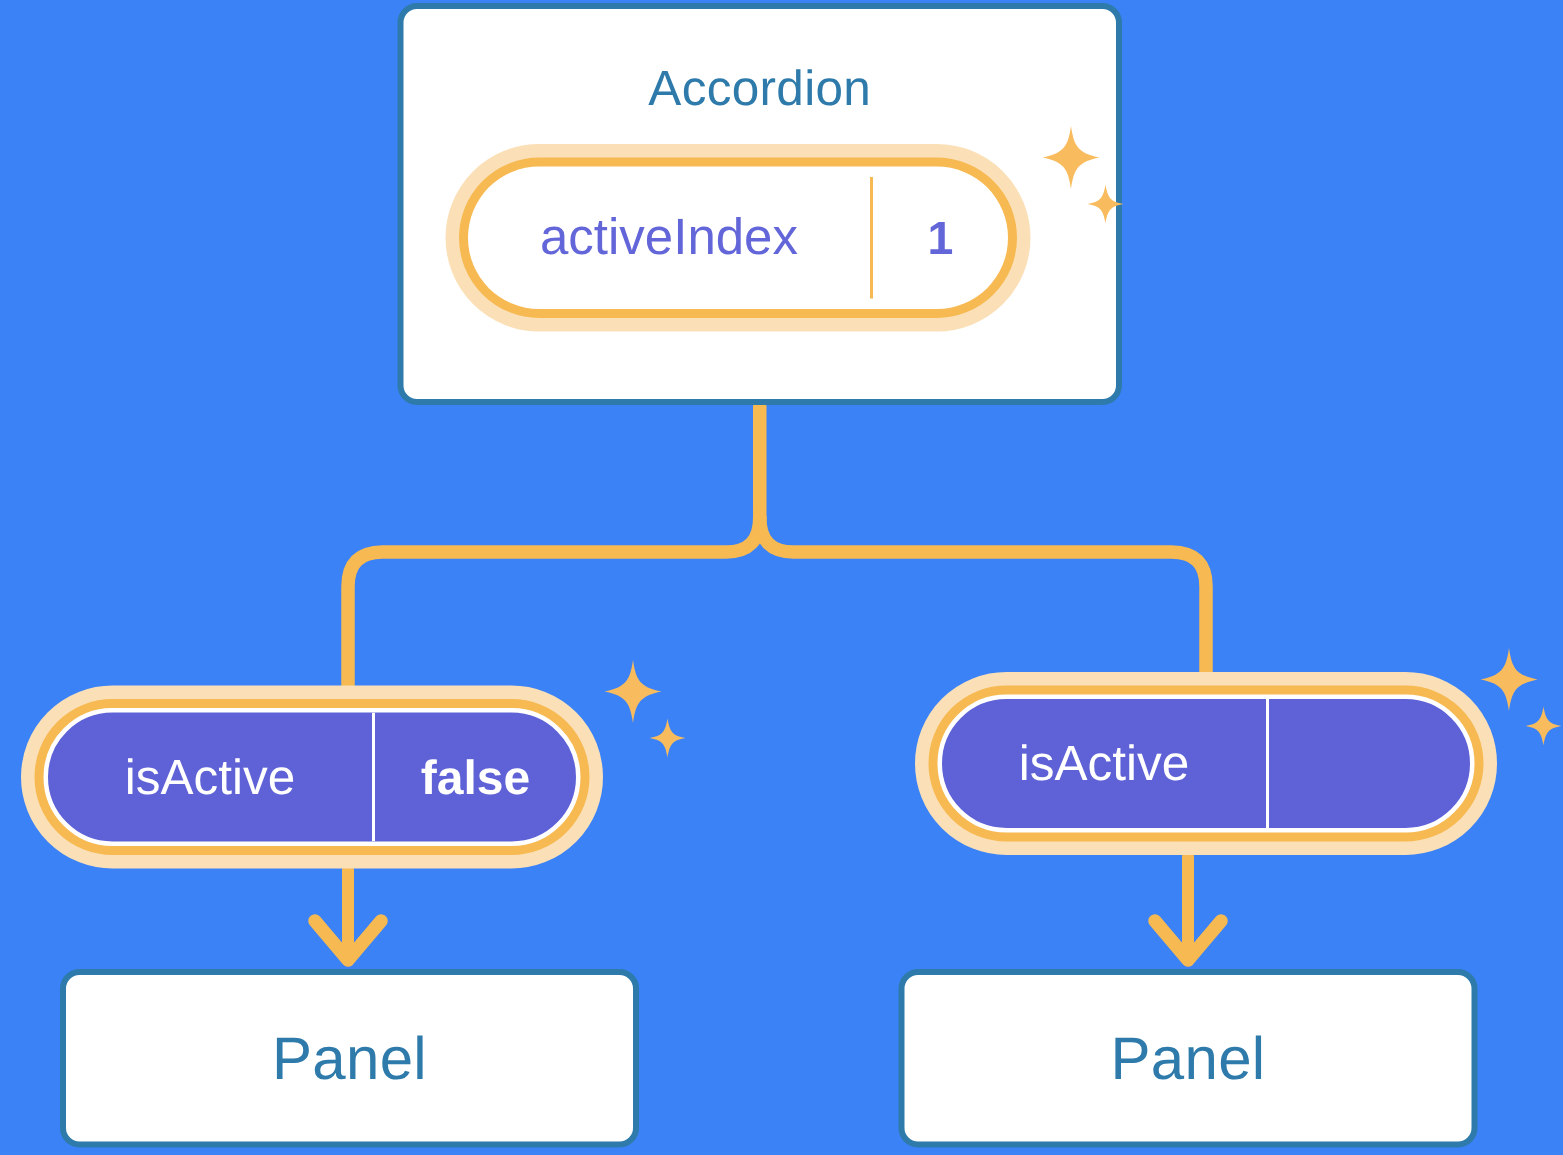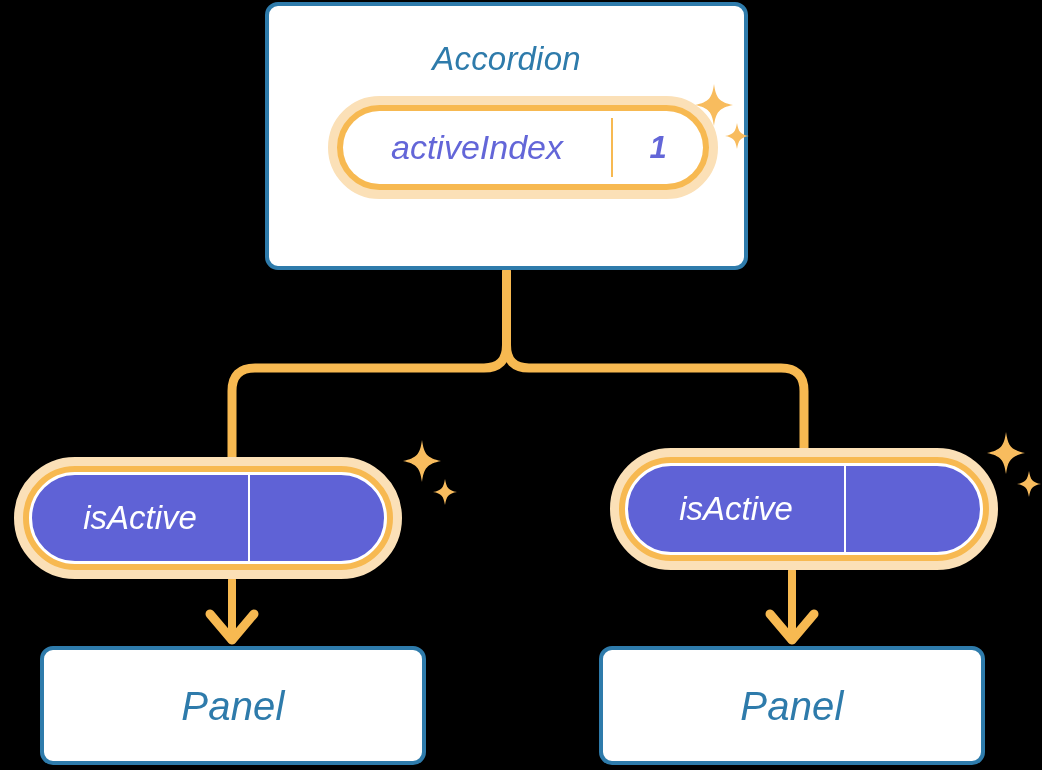--- a/index.html
+++ b/index.html
@@ -11,22 +11,21 @@
   body {
     width: 1042px;
     height: 770px;
     overflow: hidden;
     font-family: "Liberation Sans", sans-serif;
   }
   #stage {
     position: relative;
     width: 1042px;
     height: 770px;
-    background: #000000;
-    font-style: italic;
+    background: #3b82f6;
   }
 
   
   #connectors {
     position: absolute;
     left: 0; top: 0;
     width: 1042px;
     height: 770px;
     pointer-events: none;
   }
@@ -118,24 +117,24 @@
   }
   .pill--solid .pill-cell  { color: #ffffff; }
   .pill--solid .pill-divider {
     width: 2px;
     background: #ffffff;
     flex: 0 0 auto;
   }
 
   
   #pill-active-index {
-    left: 328px;
+    left: 297px;
     top: 96px;
     width: 390px;
-    height: 103px;
+    height: 125px;
   }
   #pill-active-index .pill-key   { flex: 0 0 268px; font-size: 34px; }
   #pill-active-index .pill-value { flex: 1 1 auto;  font-size: 31px; }
 
   
   .pill--leaf { width: 388px; height: 122px; }
   #pill-is-active-false { left: 14px;  top: 457px; }
   #pill-is-active-true  { left: 610px; top: 448px; }
   .pill--leaf .pill-key   { flex: 0 0 216px; font-size: 33px; }
   .pill--leaf .pill-value { flex: 1 1 auto;  font-size: 32px; }
@@ -193,20 +192,21 @@
     <svg width="62" height="72" viewBox="0 0 62 72">
       <path d="M26 0 C28 14 31 18 45 21 C31 24 28 28 26 42 C24 28 21 24 7 21 C21 18 24 14 26 0 Z" fill="#f8bc5e"></path>
       <path d="M49 39 C50.5 48 52.5 50.5 61 52 C52.5 53.5 50.5 56 49 65 C47.5 56 45.5 53.5 37 52 C45.5 50.5 47.5 48 49 39 Z" fill="#f8bc5e"></path>
     </svg>
   </div>
 
   <div class="pill pill--solid pill--leaf" id="pill-is-active-false">
     <div class="pill-inner">
       <div class="pill-cell pill-key">isActive</div>
       <div class="pill-divider"></div>
+      <div class="pill-cell pill-value">false</div>
     </div>
   </div>
 
   <div class="sparkle-group" id="sparkles-left-pill">
     <svg width="62" height="72" viewBox="0 0 62 72">
       <path d="M26 0 C28 14 31 18 45 21 C31 24 28 28 26 42 C24 28 21 24 7 21 C21 18 24 14 26 0 Z" fill="#f8bc5e"></path>
       <path d="M49 39 C50.5 48 52.5 50.5 61 52 C52.5 53.5 50.5 56 49 65 C47.5 56 45.5 53.5 37 52 C45.5 50.5 47.5 48 49 39 Z" fill="#f8bc5e"></path>
     </svg>
   </div>
 

